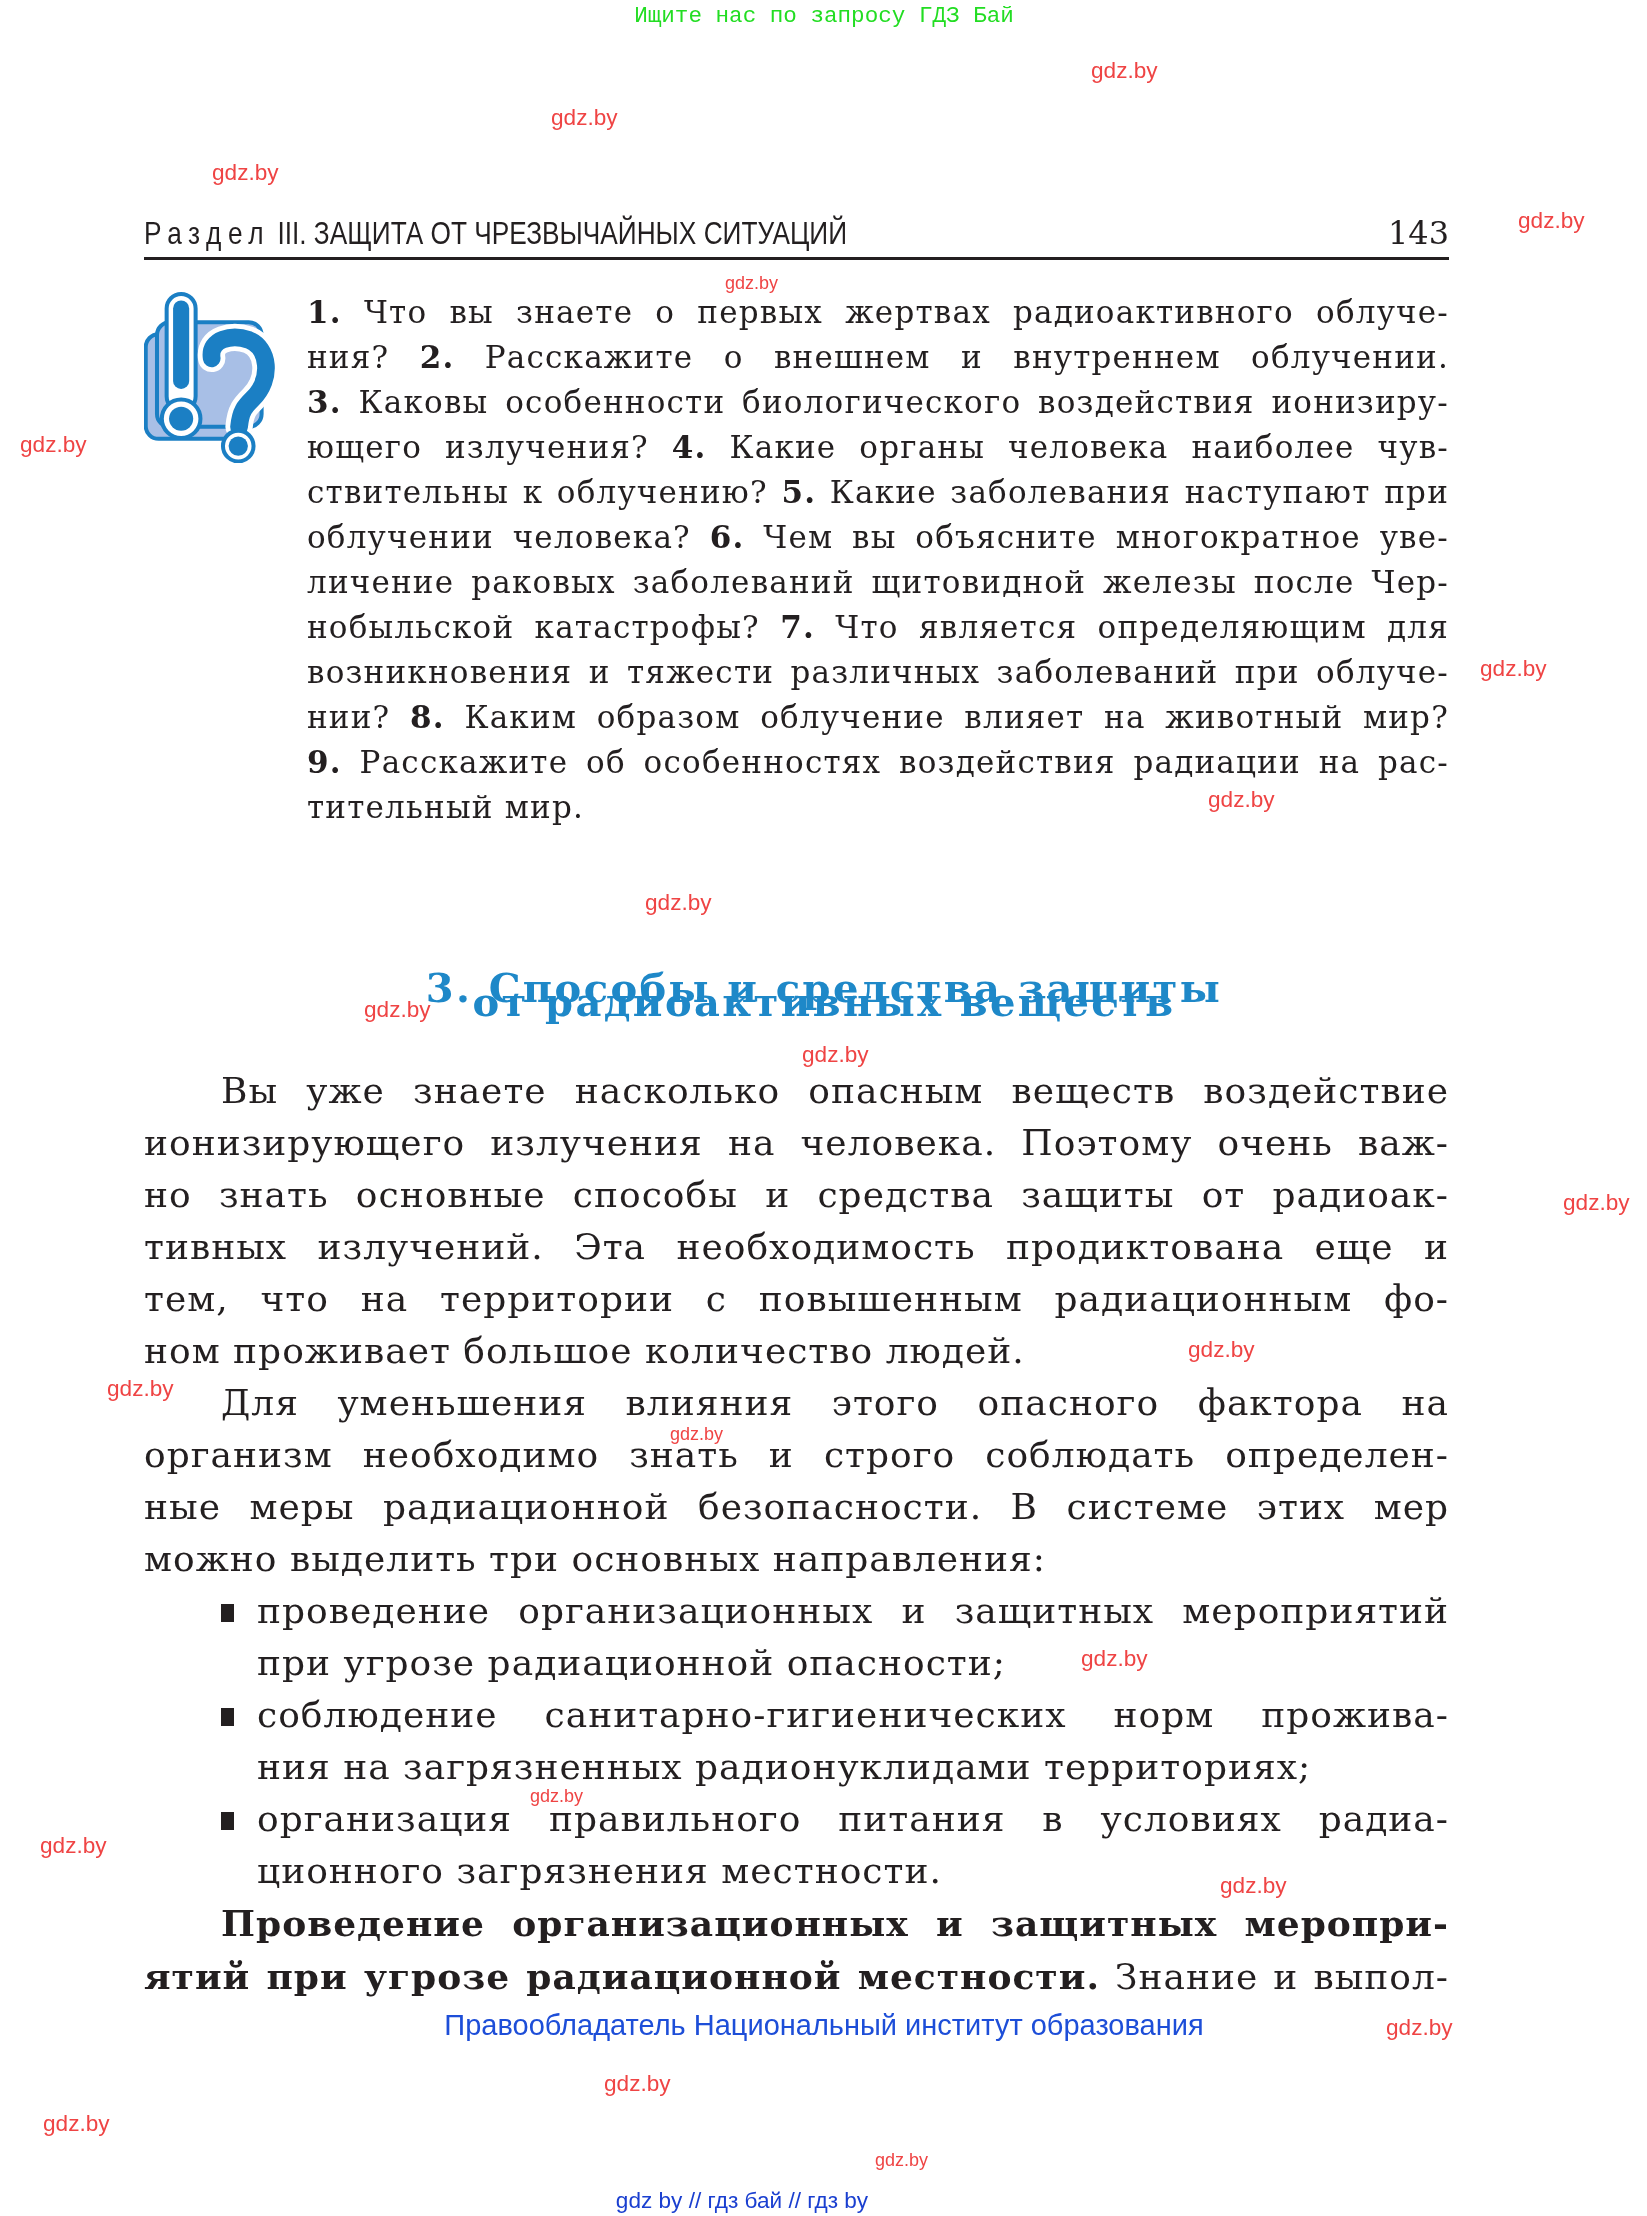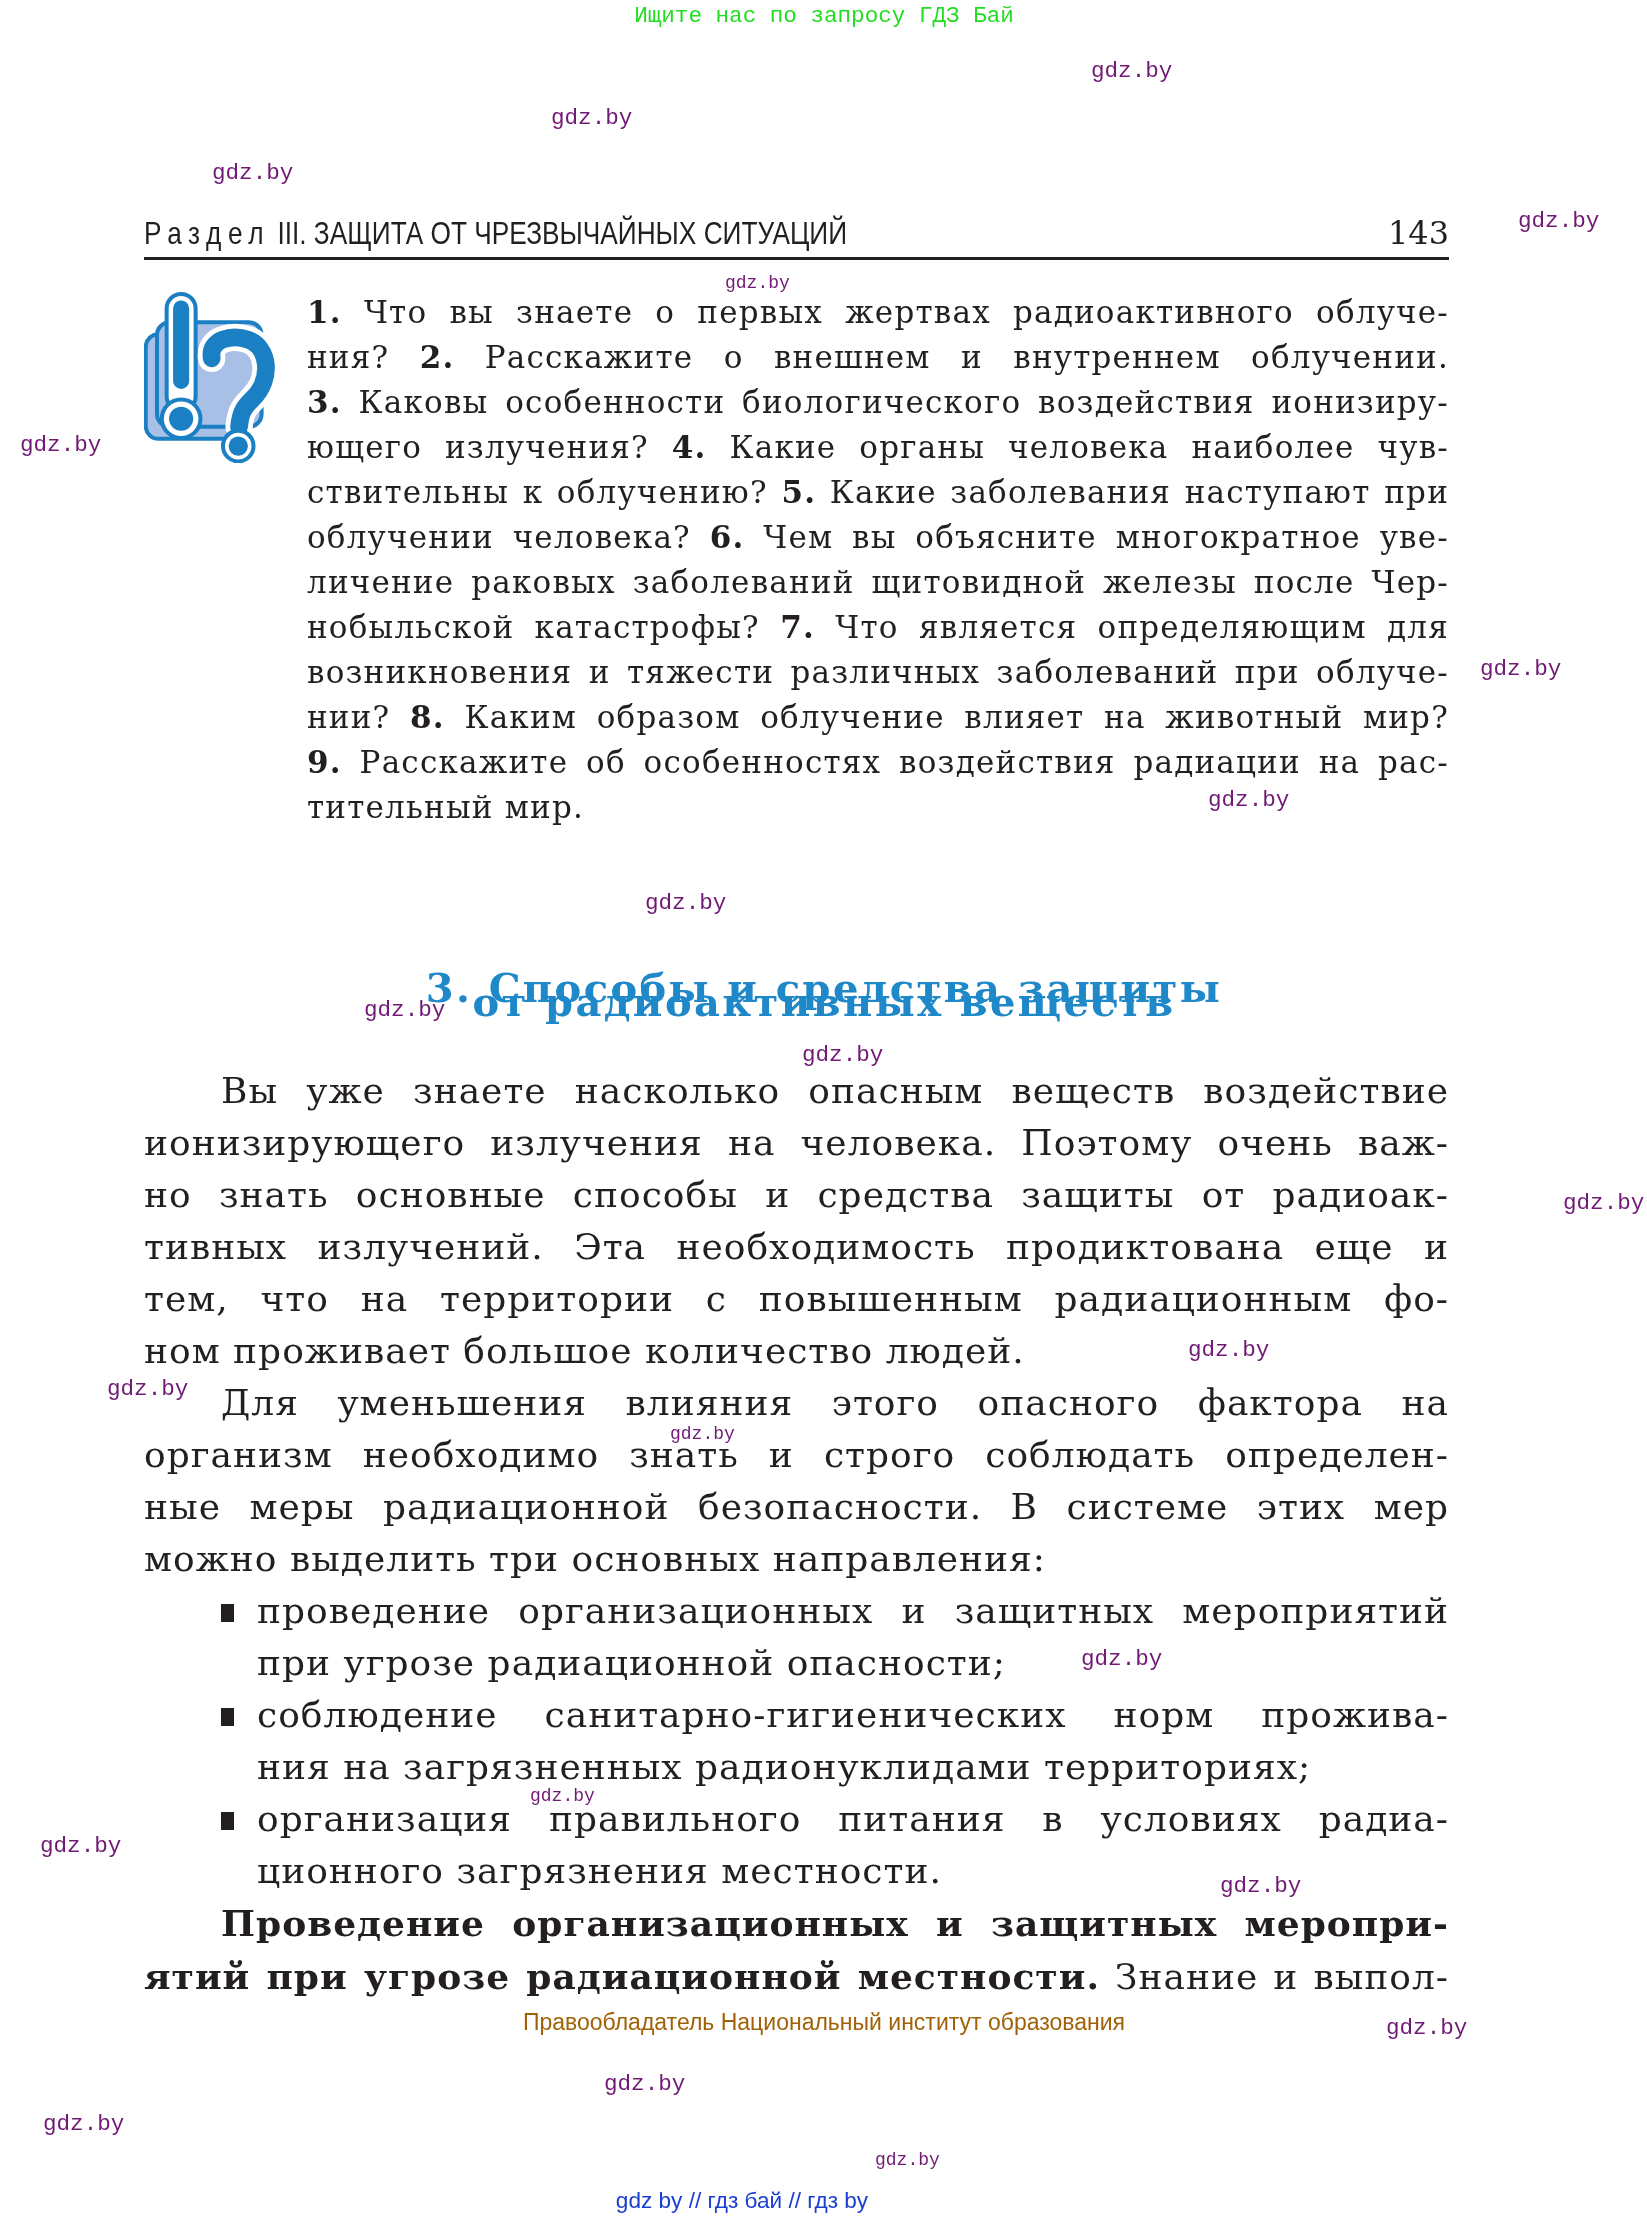--- a/index.html
+++ b/index.html
@@ -1,18 +1,18 @@
 <!DOCTYPE html>
 <html style="font-size:13px"><head>
 <meta charset="utf-8">
 <style>
   html, body { margin: 0; padding: 0; background: #ffffff; }
   body { width: 1648px; height: 2216px; position: relative; overflow: hidden;
          font-family: "DejaVu Serif", "Liberation Serif", serif; color: #231f20; }
-  .wm { position: absolute; font-family: Liberation Mono, monospace; font-size: 22.6px; color: #701a75; white-space: nowrap; }
+  .wm { position: absolute; font-family: Liberation Sans, sans-serif; font-size: 22.6px; color: #ef4444; white-space: nowrap; }
   .wm.small { font-size: 18px; }
   .top-banner { position: absolute; top: 3.2px; left: 0; width: 1648px; text-align: center;
                 font-family: Liberation Mono, monospace; font-size: 22.6px; color: #22dd22; }
   .running-head { position: absolute; left: 144px; top: 215px; width: 1305px; height: 42px;
                   border-bottom: 3.2px solid #231f20; }
   .running-head .section { position: absolute; left: 0; bottom: 4.8px;
                            font-family: "Liberation Sans", sans-serif; font-size: 32px; transform: scaleX(0.82); transform-origin: left bottom; white-space: nowrap; }
   .running-head .section .spaced { letter-spacing: 8px; }
   .running-head .pagenum { position: absolute; right: 0; bottom: 4.8px; font-family: "DejaVu Serif", serif; font-size: 32px; }
   .qicon { position: absolute; left: 144px; top: 290px; width: 133px; height: 173px; }
@@ -24,21 +24,21 @@
   .heading { position: absolute; left: 0; width: 1648px; text-align: center; color: #1e88c8;
              font-weight: bold; font-size: 40px; letter-spacing: 2.4px; }
   .body-text { position: absolute; left: 144px; width: 1305px; font-size: 36px; line-height: 52px; letter-spacing: 1px; }
   .body-text .ln { display: block; white-space: nowrap; text-align: justify; text-align-last: justify; }
   .body-text .ln.indent { padding-left: 77px; }
   .body-text .ln.last { text-align-last: left; }
   .body-text .ln.bul { padding-left: 113px; position: relative; }
   .body-text .ln.bul .bullet { position: absolute; left: 77px; top: 19.4px; width: 13px; height: 18px; background: #231f20; }
   .body-text b { font-weight: bold; }
   .footer-pink { position: absolute; top: 2009px; left: 0; width: 1648px; text-align: center;
-                 font-family: "Liberation Sans", sans-serif; font-size: 23px; color: #a16207; padding-left: 0; }
+                 font-family: "Liberation Sans", sans-serif; font-size: 29px; color: #1d4ed8; padding-left: 0; }
   .bottom-links { position: absolute; top: 2188px; left: 0; width: 1484px; text-align: center;
                   font-family: "Liberation Sans", sans-serif; font-size: 22.6px; color: #1a3fd0; }
 </style>
 </head>
 <body>
 
 <div class="top-banner">Ищите нас по запросу ГДЗ Бай</div>
 
 <div id="wm-layer">
     <div class="wm" style="left: 1091px; top: 58px;">gdz.by</div>

